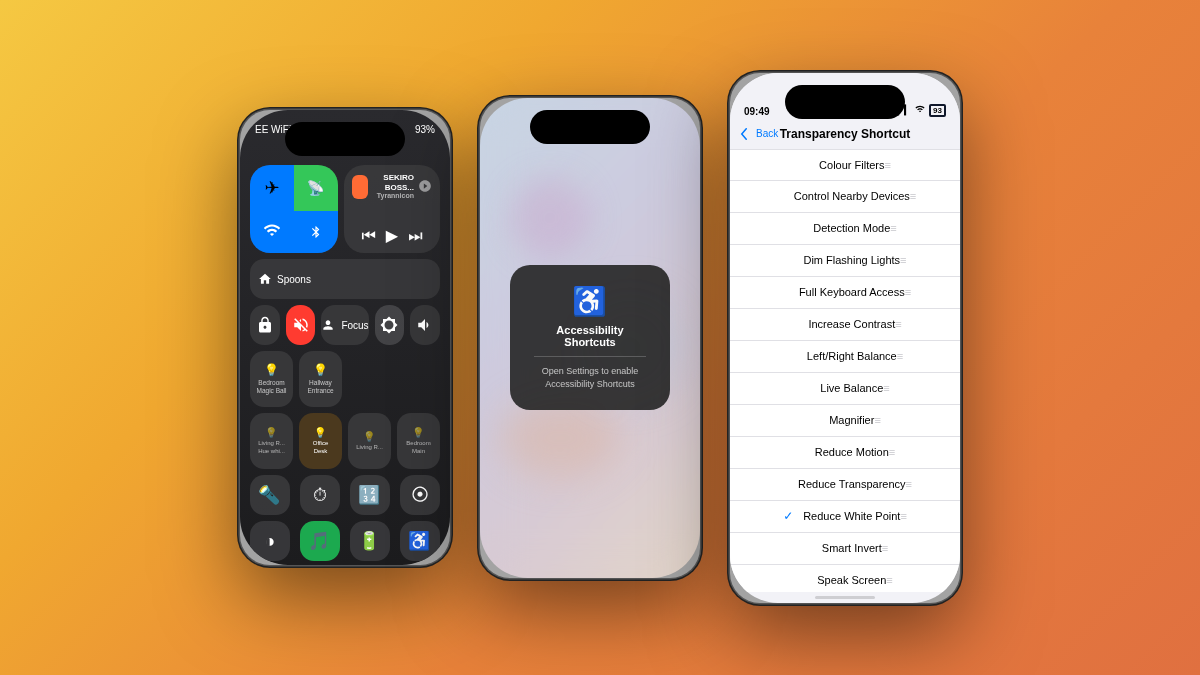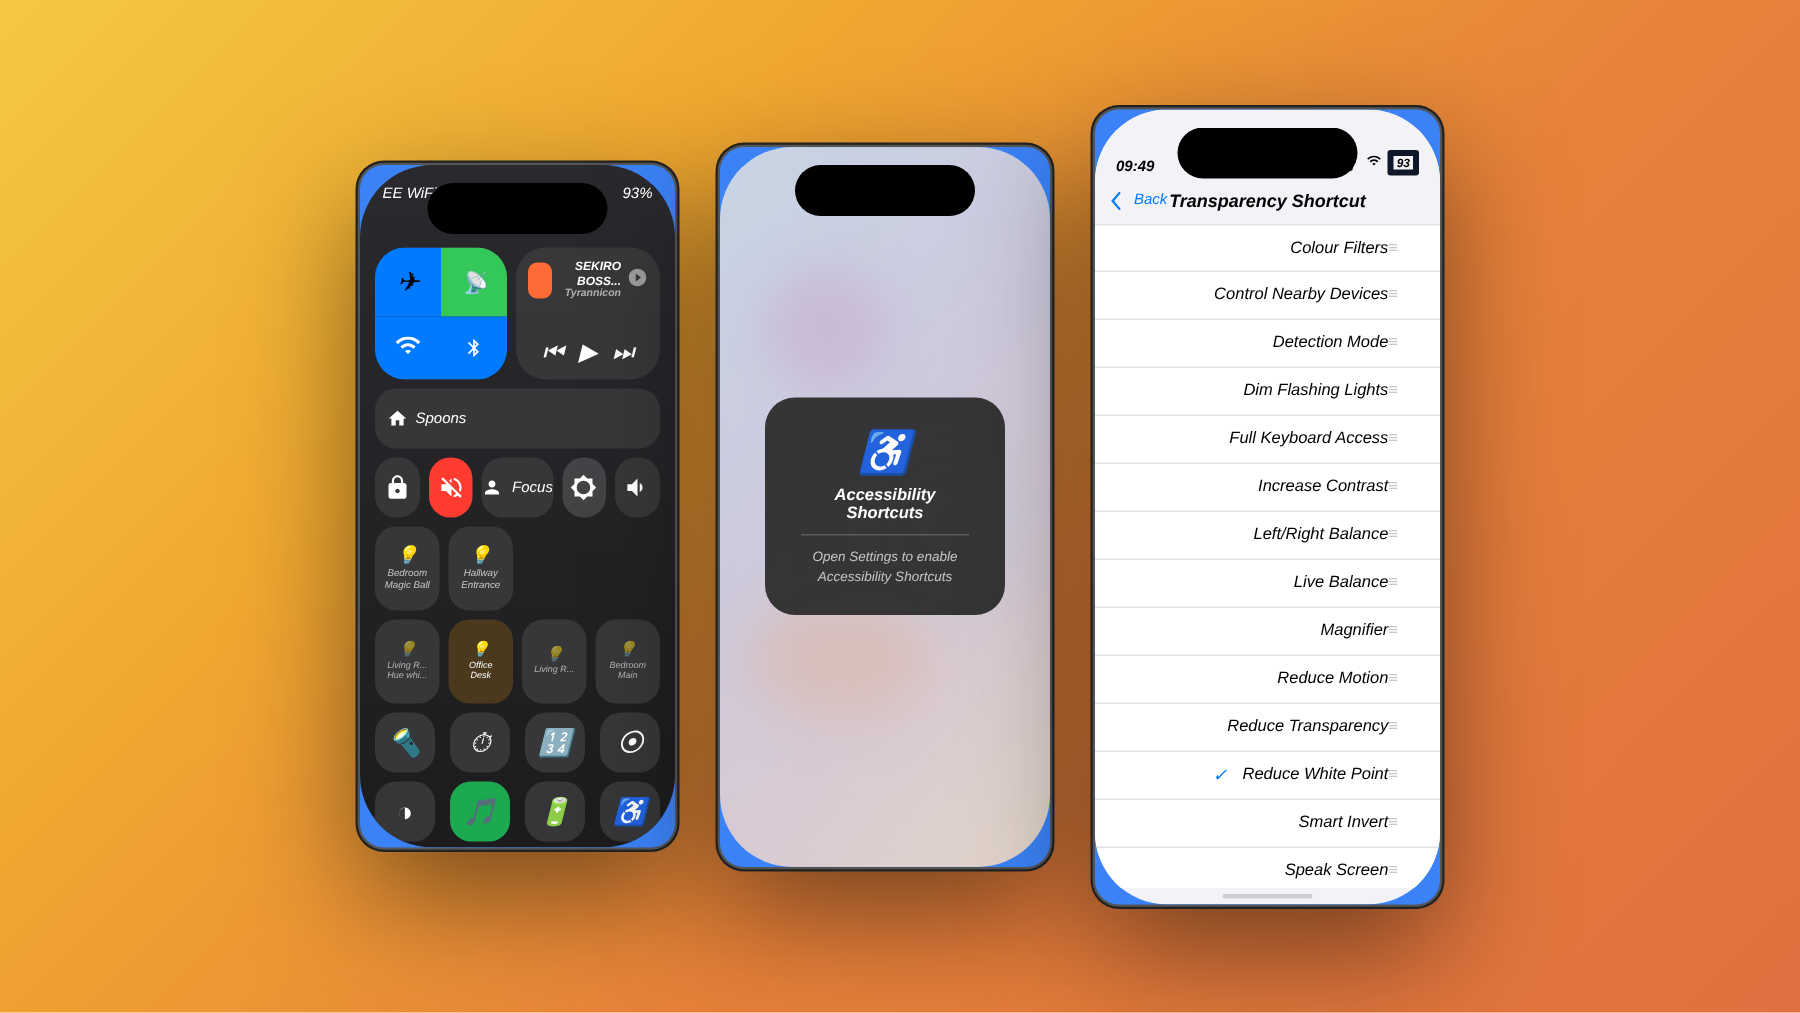--- a/index.html
+++ b/index.html
@@ -12,28 +12,27 @@
       background: linear-gradient(135deg, #f5c842 0%, #f0a830 30%, #e8823a 60%, #e07040 100%);
       display: flex;
       align-items: center;
       justify-content: center;
       gap: 30px;
     }
 
     
     .phone {
       position: relative;
-      border-radius: 16px;
-      background: #3b82f6;
+      border-radius: 30px;
+      background: #a3a3a3;
       box-shadow:
         0 0 0 1.5px #555,
         0 0 0 3px #222,
         0 30px 80px rgba(0,0,0,0.5);
       overflow: hidden;
-      font-style: italic;
     }
 
     .phone-inner {
       border-radius: 48px;
       overflow: hidden;
       position: relative;
     }
 
     
     .dynamic-island {
@@ -335,21 +334,21 @@
     .settings-list {
       flex: 1;
       overflow-y: auto;
       background: #f2f2f7;
     }
 
     .settings-item {
       background: #fff;
       display: flex;
       align-items: center;
-      justify-content: flex-end;
+      justify-content: center;
       padding: 7px 28px;
       border-bottom: 0.5px solid #e0e0e5;
       cursor: pointer;
       min-height: 32px;
     }
 
     .settings-item:first-child {
       border-top: 0.5px solid #e0e0e5;
     }
 
@@ -546,21 +545,21 @@
     <div class="dynamic-island"></div>
     <div class="settings-screen">
 
       <div class="settings-status-bar">
         <span>09:49</span>
         <div class="settings-status-right">
           <span>▎▎▎</span>
           <svg width="12" height="10" viewBox="0 0 24 24" fill="black">
               <path d="M1 6.5C3.85 3.75 7.75 2 12 2s8.15 1.75 11 4.5l-2.07 2.07C18.7 6.27 15.47 4.5 12 4.5S5.3 6.27 3.07 8.57L1 6.5zm4.14 4.14C6.84 8.93 9.3 7.75 12 7.75s5.16 1.18 6.86 2.89l-2.07 2.07C15.48 11.43 13.84 10.5 12 10.5s-3.48.93-4.79 2.21L5.14 10.64zm4.14 4.14C10 14.1 10.94 13.75 12 13.75s2 .35 2.72.96l-2.72 2.7-2.72-2.73z"></path>
             </svg>
-          <span style="border:4px solid #0f172a; border-radius:2px; padding:0 2px; font-size:8px;">93</span>
+          <span style="border:2px solid #0f172a; border-radius:2px; padding:0 2px; font-size:8px;">93</span>
         </div>
       </div>
 
       <div class="settings-nav">
         <div class="back-btn">
           <svg width="8" height="12" viewBox="0 0 10 16" fill="#007aff">
               <path d="M8 1L2 8l6 7" stroke="#007aff" stroke-width="2" fill="none" stroke-linecap="round"></path>
             </svg>
           <span>Back</span>
         </div>

